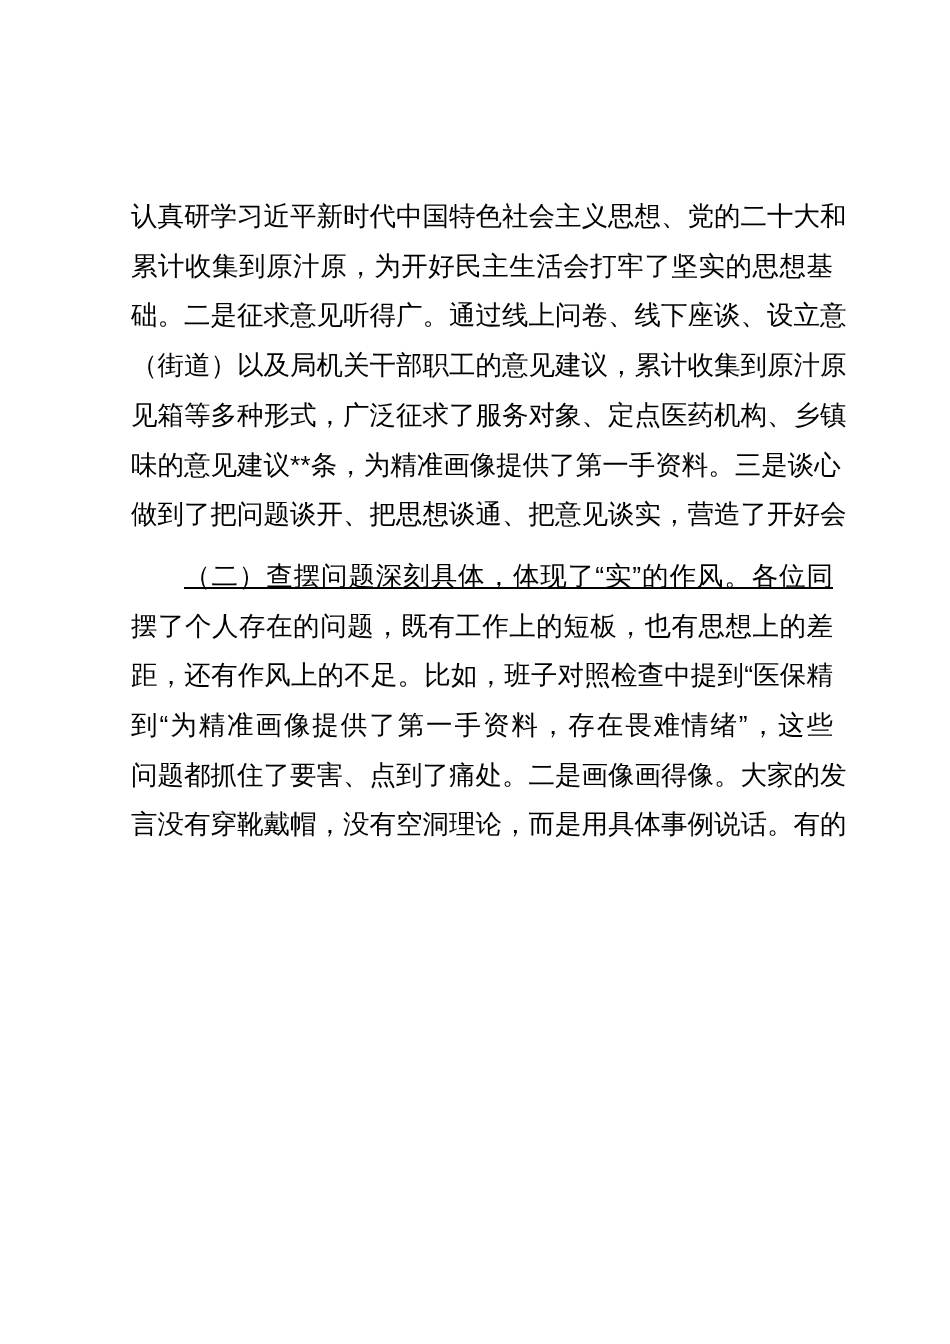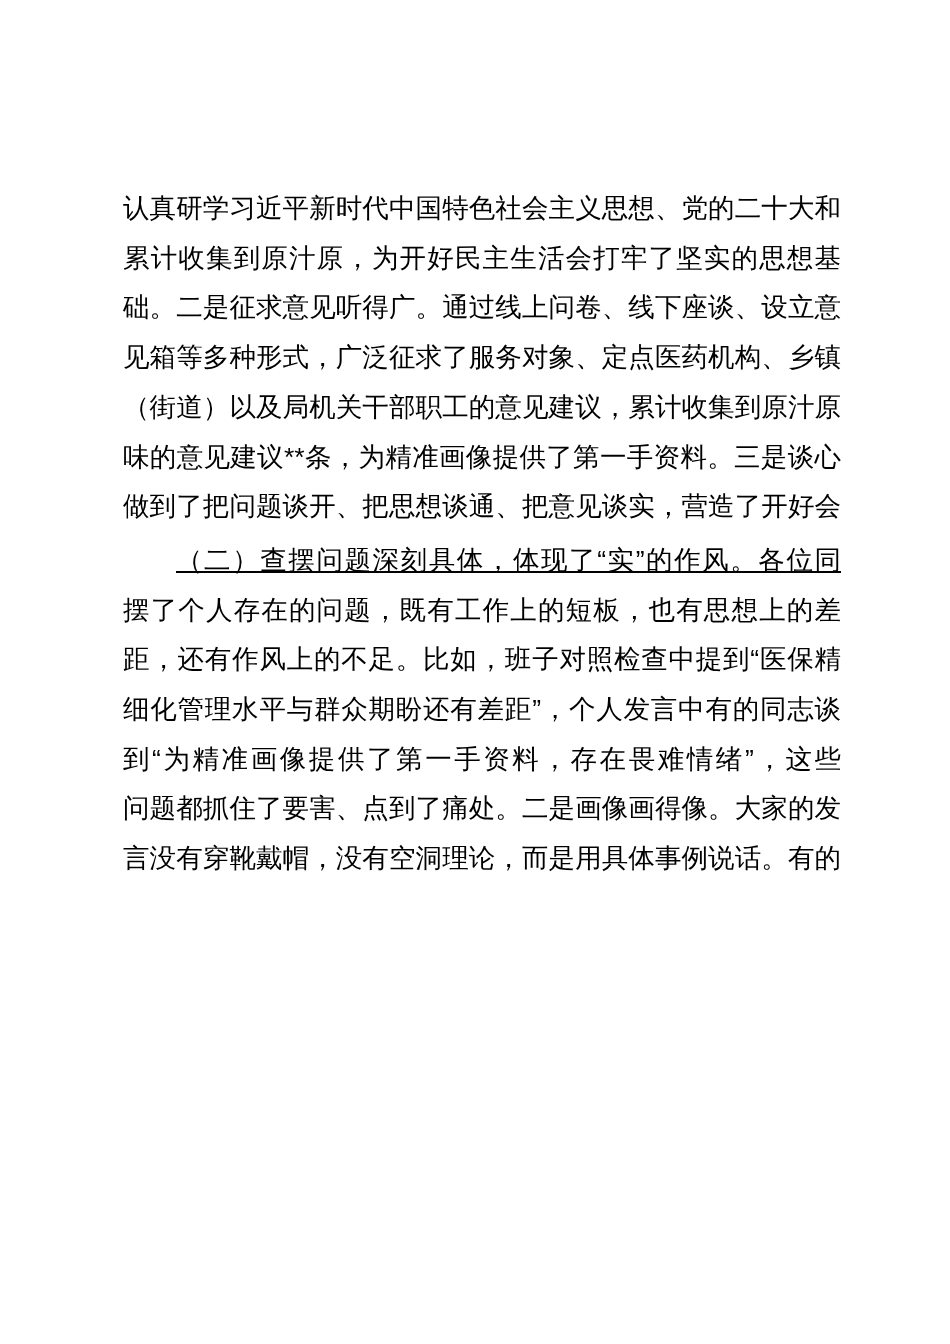--- a/index.html
+++ b/index.html
@@ -23,21 +23,21 @@
     position: absolute;
     left: 119px;
     top: 180px;
     width: 726px;
     color: var(--text-color, #000000);
     font-size: 26.5px;
     line-height: 49.7px;
     font-weight: 400;
   }
   .paragraph {
-    margin: 4px;
+    margin: 12px;
     padding: 0;
   }
   .line {
     text-align: justify;
     text-align-last: justify;
     text-justify: inter-character;
     white-space: nowrap;
     letter-spacing: 0;
   }
   .line.short {
@@ -50,28 +50,27 @@
 </style>
 </head>
 <body>
 
 <div class="page">
   <div class="doc-body">
       <div class="paragraph">
         <div class="line">认真研学习近平新时代中国特色社会主义思想、党的二十大和</div>
         <div class="line">累计收集到原汁原，为开好民主生活会打牢了坚实的思想基</div>
         <div class="line">础。二是征求意见听得广。通过线上问卷、线下座谈、设立意</div>
+        <div class="line">（街道）以及局机关干部职工的意见建议，累计收集到原汁原</div>
         <div class="line">见箱等多种形式，广泛征求了服务对象、定点医药机构、乡镇</div>
-        <div class="line">（街道）以及局机关干部职工的意见建议，累计收集到原汁原</div>
         <div class="line">味的意见建议**条，为精准画像提供了第一手资料。三是谈心</div>
         <div class="line">做到了把问题谈开、把思想谈通、把意见谈实，营造了开好会</div>
       </div>
       <div class="paragraph">
         <div class="line indent">（二）查摆问题深刻具体，体现了“实”的作风。各位同</div>
         <div class="line">摆了个人存在的问题，既有工作上的短板，也有思想上的差</div>
         <div class="line">距，还有作风上的不足。比如，班子对照检查中提到“医保精</div>
-        <div class="line">细化管理水平与群众期盼还有差距”，个人发言中有的同志谈</div>
         <div class="line">到“为精准画像提供了第一手资料，存在畏难情绪”，这些</div>
         <div class="line">问题都抓住了要害、点到了痛处。二是画像画得像。大家的发</div>
         <div class="line">言没有穿靴戴帽，没有空洞理论，而是用具体事例说话。有的</div>
       </div>
     </div>
 </div>
 
 </body></html>

